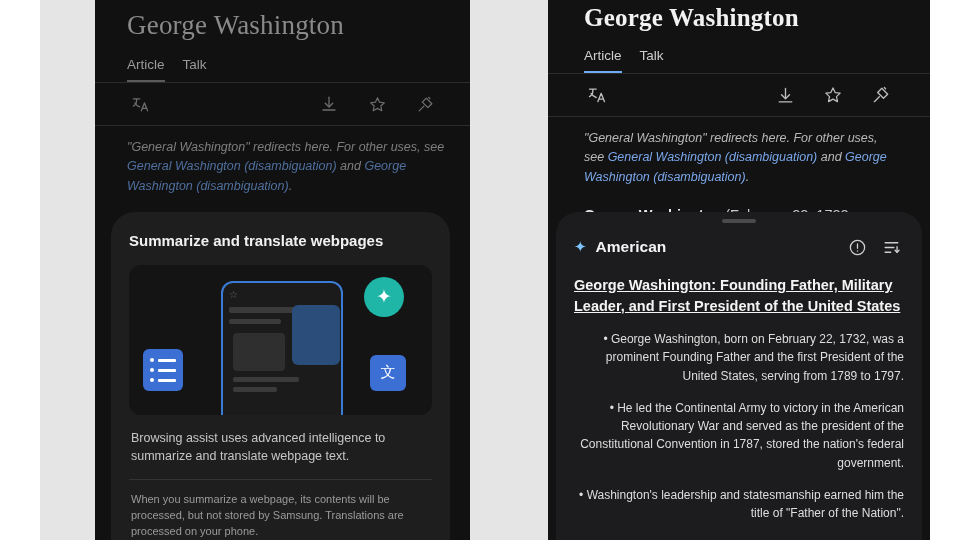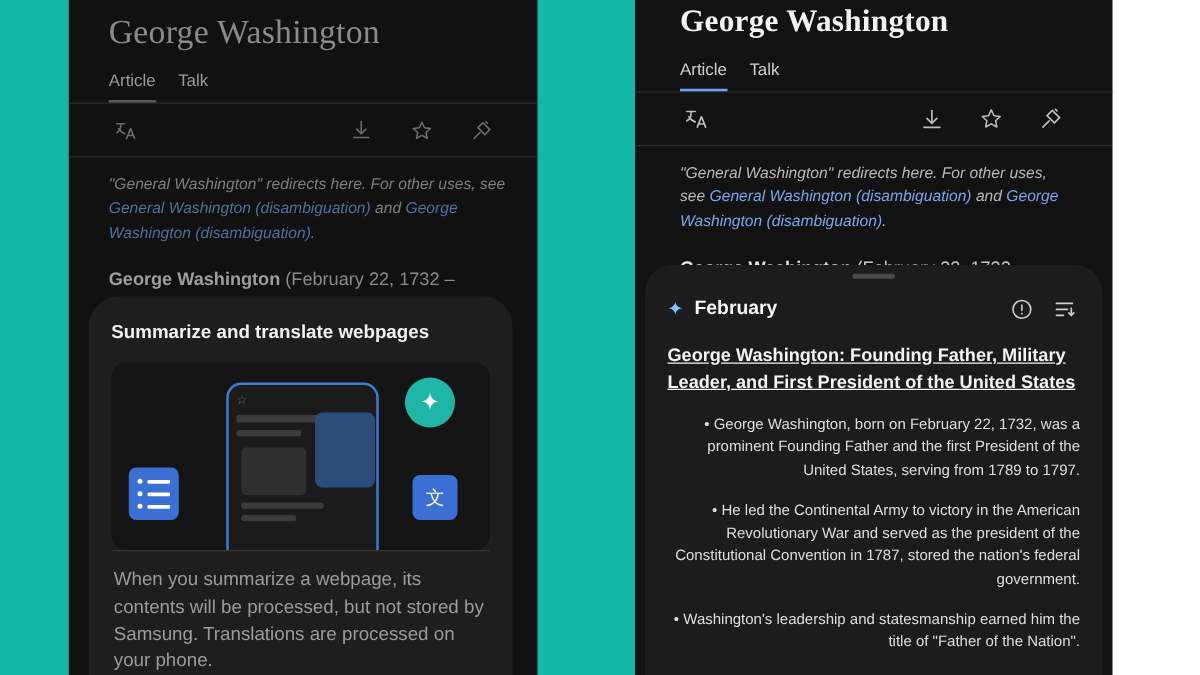--- a/index.html
+++ b/index.html
@@ -8,21 +8,22 @@
     background: #ffffff;
     width: 960px;
     height: 540px;
     overflow: hidden;
     font-family: "Liberation Sans", sans-serif;
   }
   .stage {
     position: relative;
     width: 760px;
     height: 540px;
-    background: #14b8a6;
+    background: #e5e5e5;
+    margin-left: 40px;
   }
 
   
   .phone {
     position: absolute;
     background: #0d0d0d;
     overflow: hidden;
   }
   .phone-left {
     left: 55px;
@@ -231,21 +232,21 @@
     line-height: 1.45;
     margin: 14px 2px 14px 2px;
   }
   .sheet-hr {
     height: 1px;
     background: #343434;
     margin: 0 0 12px 0;
   }
   .sheet-note {
     color: #9b9b9b;
-    font-size: 15px;
+    font-size: 11px;
     line-height: 1.45;
     margin: 0 2px;
   }
 
   
   .summary-sheet {
     position: absolute;
     left: 8px;
     right: 8px;
     bottom: 0;
@@ -376,20 +377,21 @@
           <i style="left:7px;top:9px;width:4px;height:4px;border-radius:50%;"></i>
           <i style="left:15px;top:10px;width:18px;height:3px;"></i>
           <i style="left:7px;top:19px;width:4px;height:4px;border-radius:50%;"></i>
           <i style="left:15px;top:20px;width:18px;height:3px;"></i>
           <i style="left:7px;top:29px;width:4px;height:4px;border-radius:50%;"></i>
           <i style="left:15px;top:30px;width:18px;height:3px;"></i>
         </div>
         <div class="icon-tr">文</div>
       </div>
 
+      <div class="sheet-desc">Browsing assist uses advanced intelligence to summarize and translate webpage text.</div>
       <div class="sheet-hr"></div>
       <div class="sheet-note">When you summarize a webpage, its contents will be processed, but not stored by Samsung. Translations are processed on your phone.</div>
     </div>
   </div>
 
   <div class="phone phone-right">
     <div class="article">
       <div class="art-title">George Washington</div>
 
       <div class="tabs">
@@ -438,21 +440,21 @@
       <div class="lead">
         <b>George Washington</b><span> (February 22, 1732 – December 14, 1799) was an American </span>
       </div>
     </div>
 
     <div class="summary-sheet">
       <div class="sum-grabber"></div>
 
       <div class="sum-head">
         <span class="spark">✦</span>
-        <span class="sum-label">February</span>
+        <span class="sum-label">American</span>
         <span class="h-icon">
           <svg width="19" height="19" viewBox="0 0 24 24" fill="none" stroke="currentColor" stroke-width="1.6" stroke-linecap="round">
             <circle cx="12" cy="12" r="9"></circle>
               <path d="M12 7.5v5.5"></path>
               <circle cx="12" cy="16.4" r="0.9" fill="currentColor" stroke="none"></circle>
           </svg>
         </span>
         <span class="h-icon">
           <svg width="19" height="19" viewBox="0 0 24 24" fill="none" stroke="currentColor" stroke-width="1.7" stroke-linecap="round">
             <path d="M4 6h16"></path>

